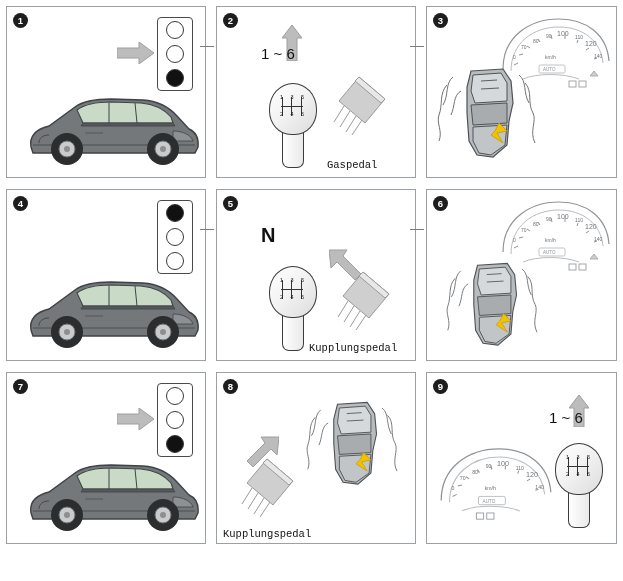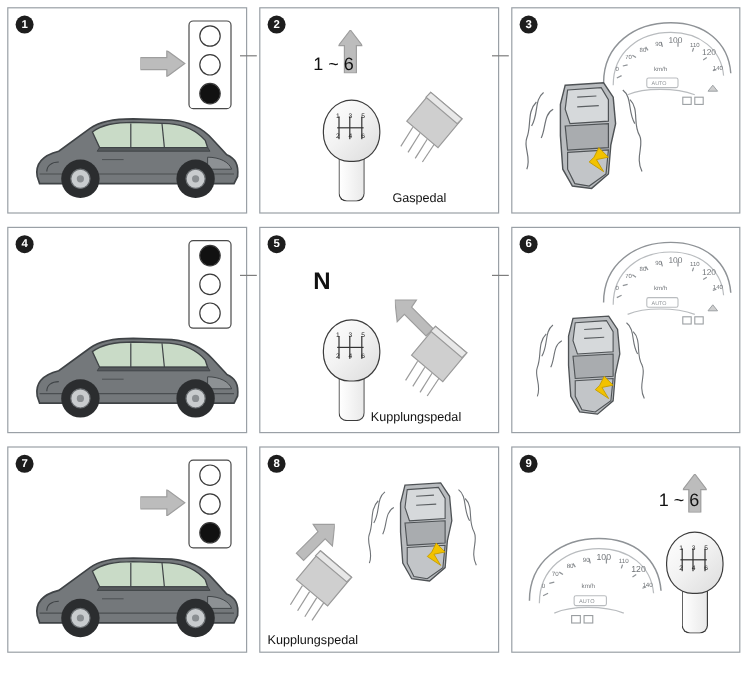--- a/index.html
+++ b/index.html
@@ -3,21 +3,21 @@
 <meta charset="utf-8">
 <style>
   html,body{margin:0;padding:0;background:#ffffff;}
   body{width:623px;height:581px;font-family:"Liberation Sans",sans-serif;overflow:hidden;}
   .sheet{position:relative;width:623px;height:581px;}
 
   
   .panel{position:absolute;border:1px solid #9aa0a6;background:#fff;box-sizing:border-box;}
   .panel .num{position:absolute;left:6px;top:6px;width:15px;height:15px;border-radius:50%;
     background:#1d1d1d;color:#fff;font-size:9.5px;line-height:15px;text-align:center;font-weight:bold;}
-  .caption{position:absolute;font-size:10.5px;color:#111;}
+  .caption{position:absolute;font-size:10.5px;color:#111;font-family:Liberation Mono, monospace;}
 
   
   .tl{position:absolute;width:34px;height:72px;border:1px solid #4a4a4a;border-radius:4px;background:#fff;
       display:flex;flex-direction:column;align-items:center;justify-content:space-around;}
   .tl .lamp{width:18px;height:18px;border-radius:50%;border:1px solid #3a3a3a;background:#fff;box-sizing:border-box;}
   .tl .lamp.on{background:#111;}
 
   
   .arrow{position:absolute;}
   .arrow svg{display:block;}

